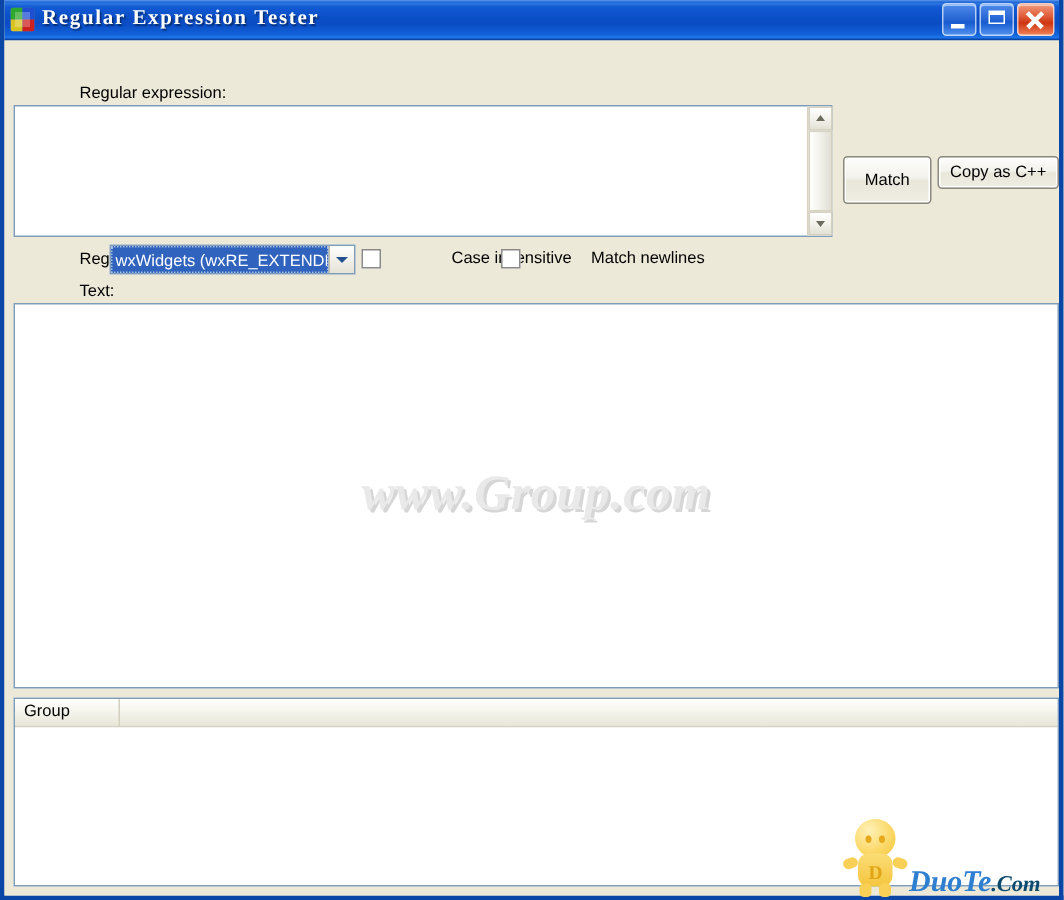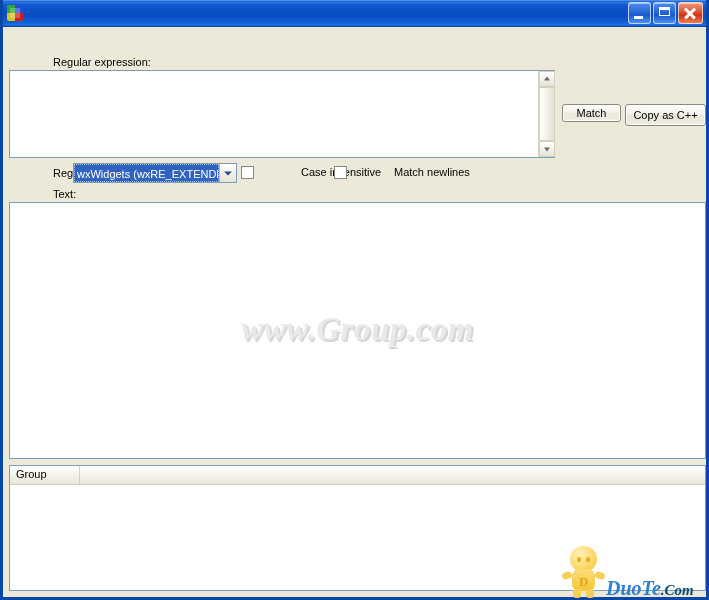--- a/index.html
+++ b/index.html
@@ -189,21 +189,21 @@
     font-size: 11px;
     color: #000;
     text-align: center;
     box-sizing: border-box;
     cursor: default;
     box-shadow: inset 0 0 0 1px #ffffff;
     display: flex; align-items: center; justify-content: center;
     white-space: nowrap;
   }
 
-  #match-button { position: absolute; left: 559px; top: 77px; width: 59px; height: 18px; }
+  #match-button { position: absolute; left: 559px; top: 77px; width: 59px; height: 32px; }
   #copy-button  { position: absolute; left: 622px; top: 77px; width: 81px; height: 22px; }
 
   
   #lib-label { position: absolute; left: 6px; top: 140px; }
   #lib-combo {
     position: absolute; left: 70px; top: 136px;
     width: 164px; height: 20px;
     border: 1px solid #7F9DB9;
     background: #fff;
     box-sizing: border-box;
@@ -359,20 +359,21 @@
 <div id="window">
 
   <div id="titlebar">
     <div id="app-icon">
       <i class="q1"></i>
         <i class="q2"></i>
         <i class="q3"></i>
         <i class="q4"></i>
         <i class="g"></i>
     </div>
+    <div id="title-text">Regular Expression Tester</div>
     <div id="window-buttons">
       <div class="winbtn blue">
         <span class="min-glyph"></span>
       </div>
       <div class="winbtn blue">
         <span class="max-glyph"></span>
       </div>
       <div class="winbtn red">
         <span class="close-glyph"></span>
         <span class="close-glyph2"></span>

